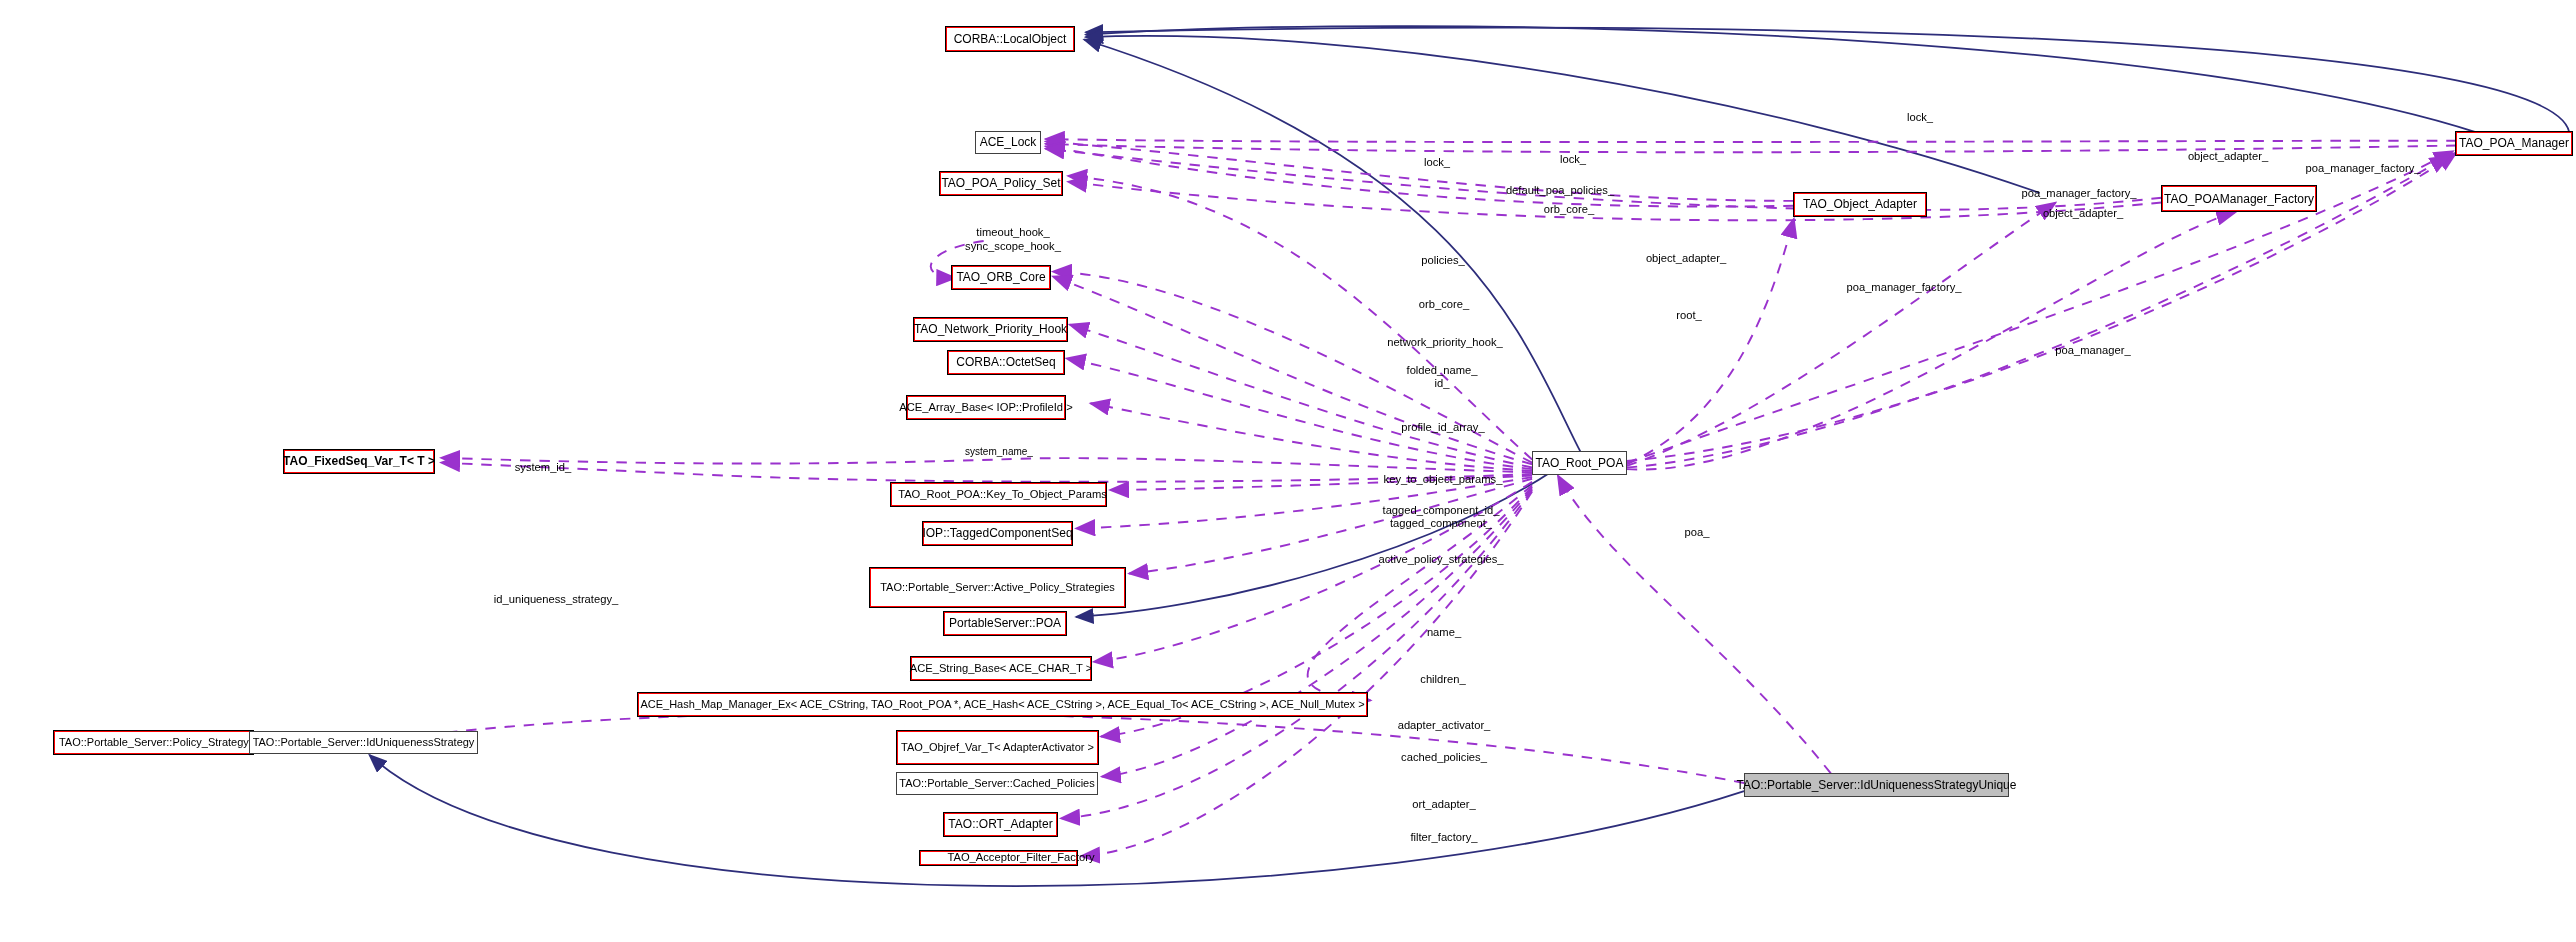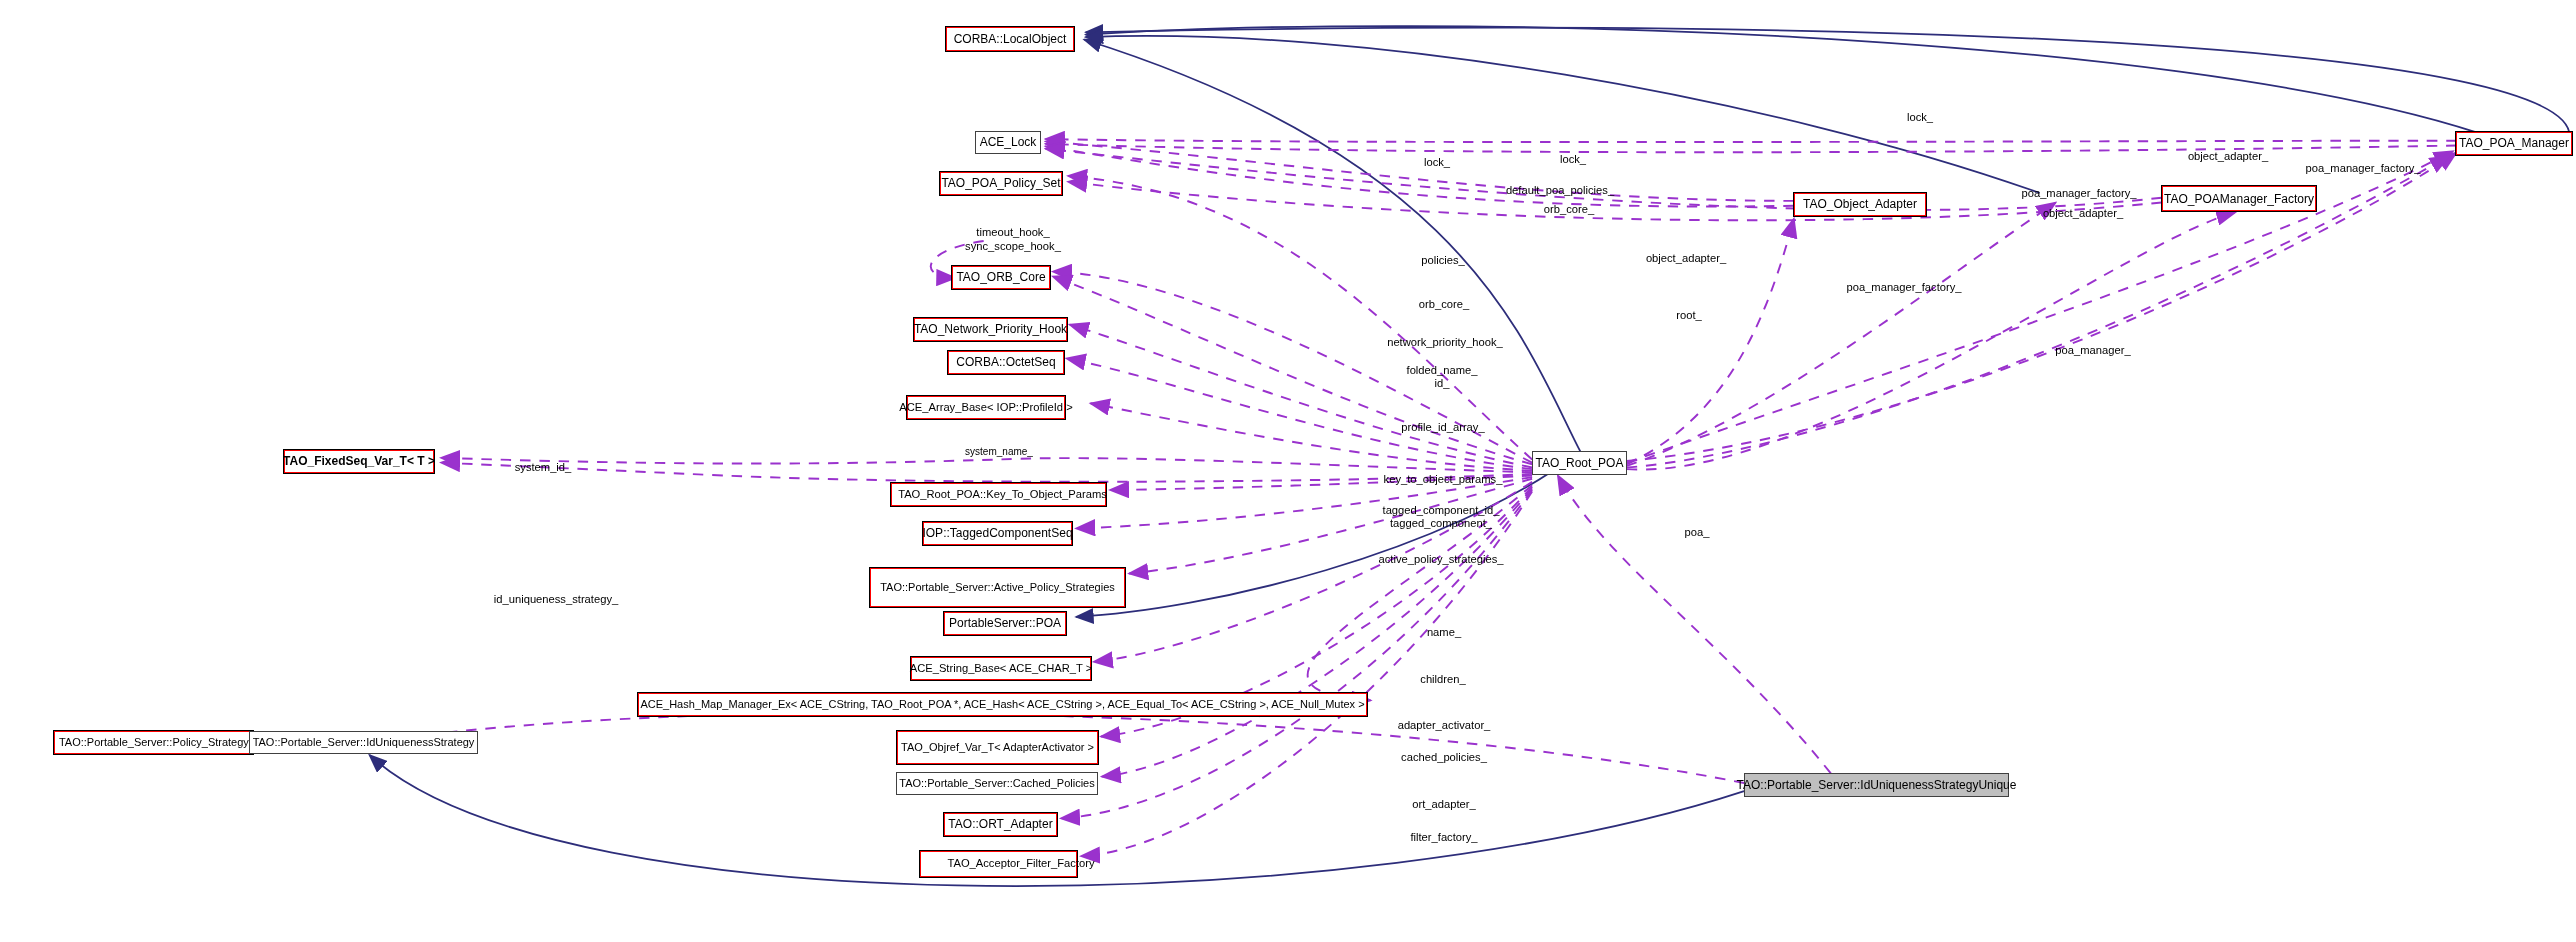--- a/index.html
+++ b/index.html
@@ -130,21 +130,21 @@
       </div>
       <div class="node red" style="left: 897px; top: 731px; width: 201px; height: 33px; font-size: 11px;">
         <span>TAO_Objref_Var_T&lt; AdapterActivator &gt;</span>
       </div>
       <div class="node black" style="left: 896px; top: 772px; width: 202px; height: 22.5px; font-size: 11px;">
         <span>TAO::Portable_Server::Cached_Policies</span>
       </div>
       <div class="node red" style="left: 944px; top: 813px; width: 113px; height: 22.5px; font-size: 12px;">
         <span>TAO::ORT_Adapter</span>
       </div>
-      <div class="node red" style="left: 920px; top: 851px; width: 157px; height: 26px; font-size: 11.2px; padding-left: 45px;">
+      <div class="node red" style="left: 920px; top: 851px; width: 157px; height: 14px; font-size: 11.2px; padding-left: 45px;">
         <span>TAO_Acceptor_Filter_Factory</span>
       </div>
       <div class="node red" style="left: 6.4px; top: 731px; width: 199px; height: 22.5px; font-size: 11px; margin-left: 48px;">
         <span>TAO::Portable_Server::Policy_Strategy</span>
       </div>
       <div class="node black" style="left: 249px; top: 731px; width: 229px; height: 22.5px; font-size: 11px;">
         <span>TAO::Portable_Server::IdUniquenessStrategy</span>
       </div>
       <div class="node center" style="left: 1532px; top: 451px; width: 95px; height: 24px; font-size: 12px;">
         <span>TAO_Root_POA</span>

